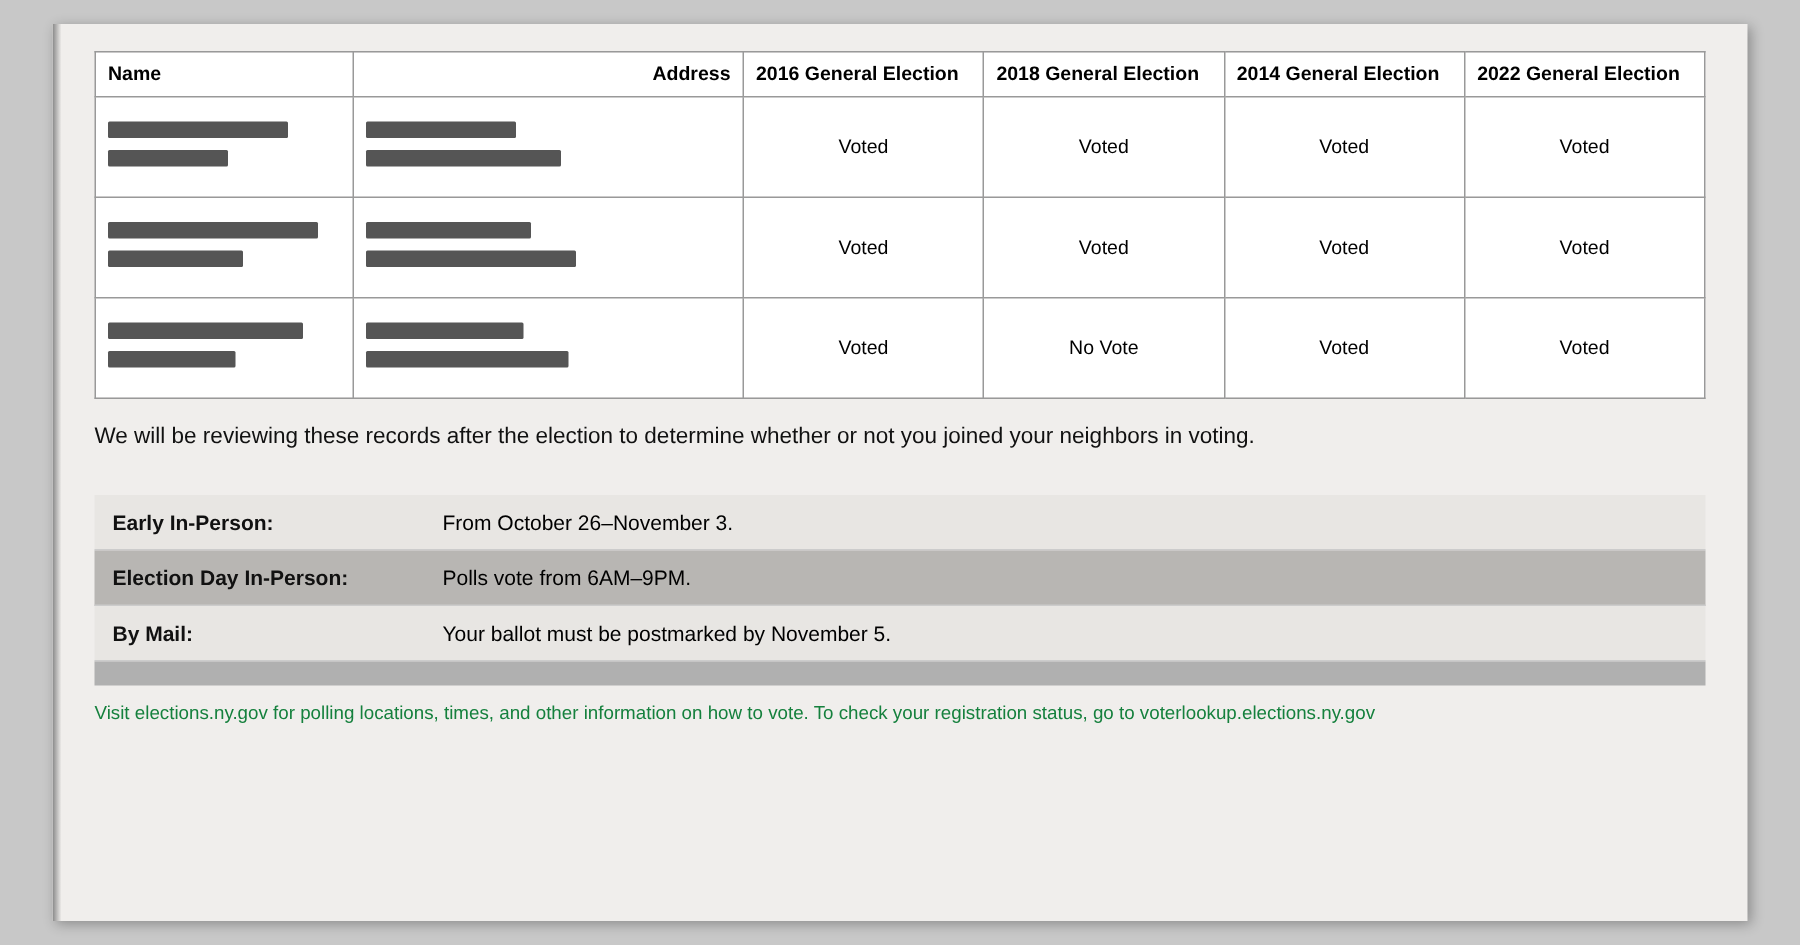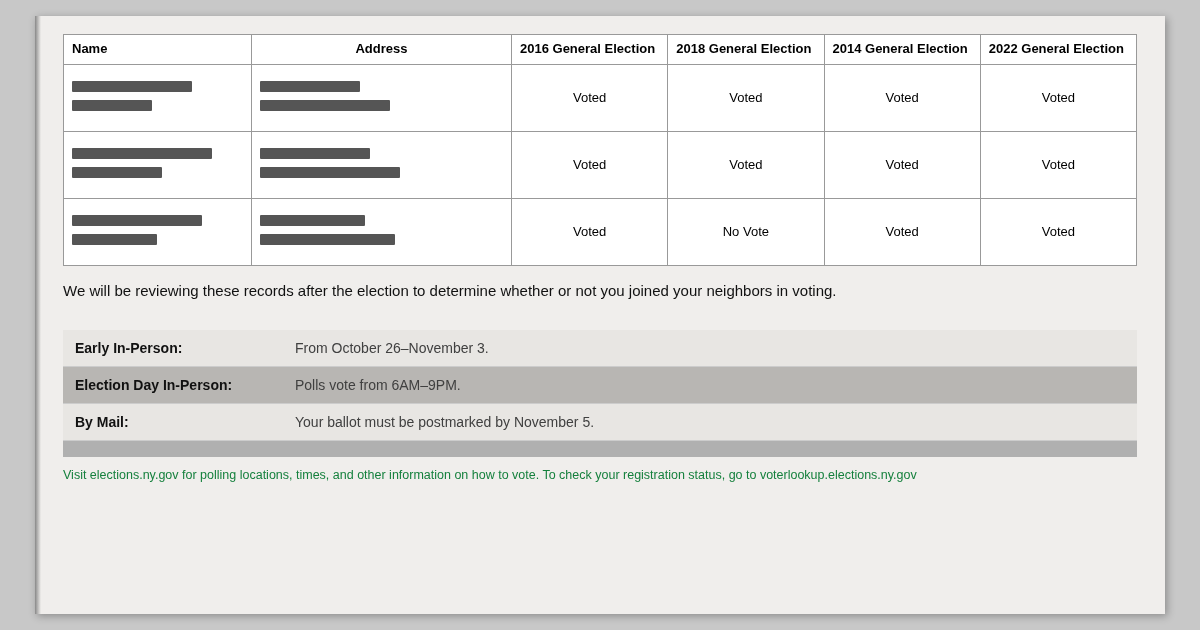--- a/index.html
+++ b/index.html
@@ -35,24 +35,24 @@
       border: 1px solid #999;
       padding: 6px 8px;
       text-align: left;
       font-weight: bold;
       background: #fff;
       font-size: 13px;
       line-height: 1.3;
     }
     .voter-table th.name-col {
       text-align: left;
-      width: 188px;
+      width: 172px;
     }
     .voter-table th.address-col {
-      text-align: center;
+      text-align: right;
       width: 260px;
     }
     .voter-table td {
       border: 1px solid #999;
       padding: 16px 8px;
       text-align: center;
       background: #fff;
       font-size: 13px;
     }
     .voter-table td.name-cell {
@@ -113,21 +113,21 @@
     }
     .option-label {
       font-weight: bold;
       font-size: 14px;
       width: 220px;
       flex-shrink: 0;
       color: #111;
     }
     .option-value {
       font-size: 14px;
-      color: #404040;
+      color: #000000;
       flex: 1;
     }
 
     .footer-bar {
       background: #b0b0b0;
       padding: 8px 12px;
       margin-top: 0;
     }
 
     .footer-text {

